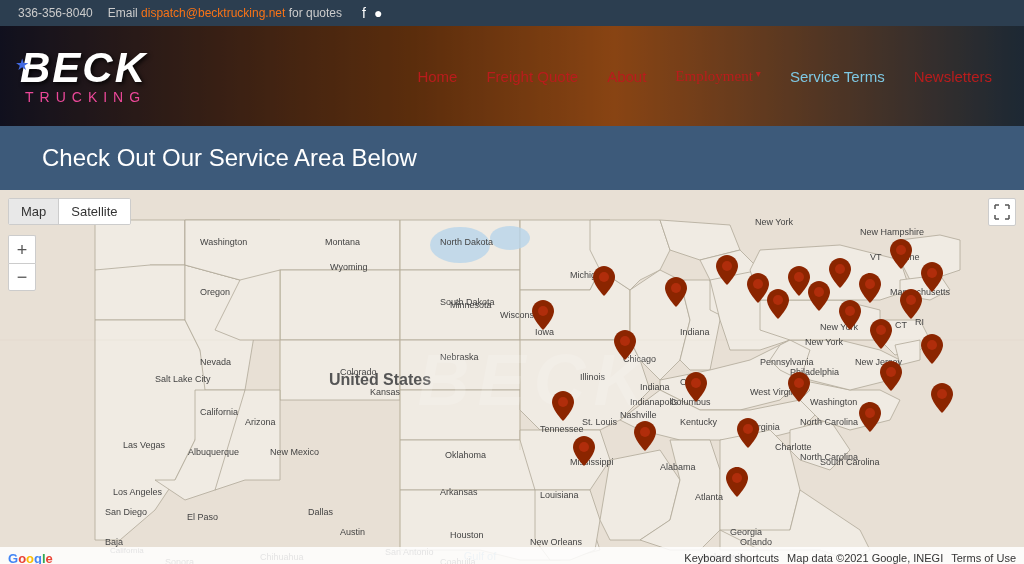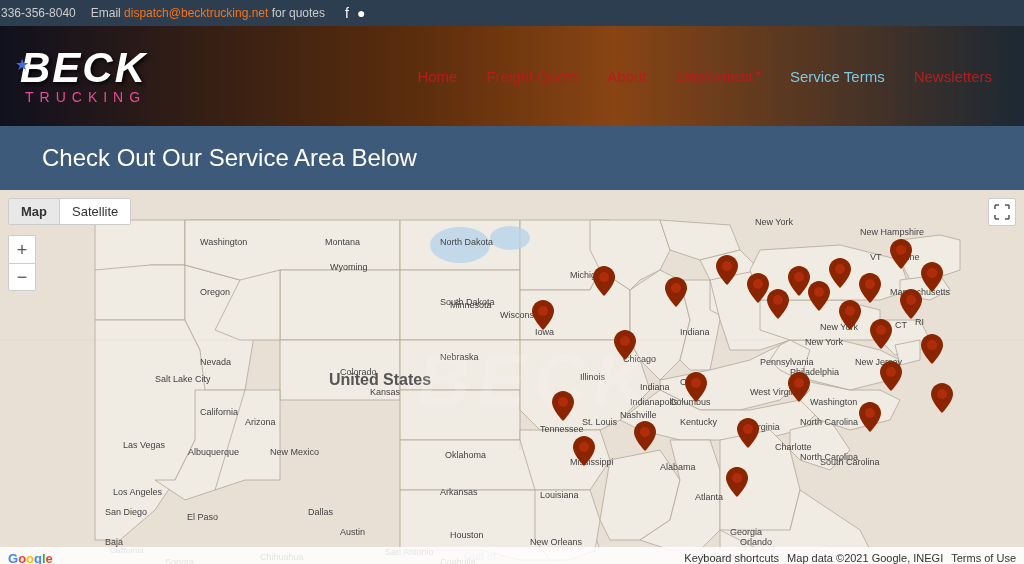--- a/index.html
+++ b/index.html
@@ -3,21 +3,21 @@
   <meta charset="utf-8">
   <style>
     * { margin: 0; padding: 0; box-sizing: border-box; }
     body { font-family: Arial, sans-serif; width: 1024px; height: 564px; overflow: hidden; }
 
     
     #top-bar {
       background: #2c3e50;
       color: #ccc;
       font-size: 12px;
-      padding: 5px 1px;
+      padding: 5px 18px;
       display: flex;
       align-items: center;
       gap: 15px;
     }
     #top-bar a { color: #f97316; text-decoration: none; }
     .social-icons { display: flex; gap: 8px; margin-left: 5px; }
     .social-icon { color: #fff; font-size: 14px; }
 
     
     #header {
@@ -129,21 +129,21 @@
     .map-type-btn {
       padding: 5px 12px;
       font-size: 13px;
       border: none;
       cursor: pointer;
       background: #fff;
       color: #333;
     }
     .map-type-btn.active {
       background: #e8e8e8;
-      font-weight: bold;
+      font-weight: normal;
     }
     .map-type-divider {
       width: 1px;
       background: #ccc;
     }
 
     #zoom-controls {
       position: absolute;
       top: 45px;
       left: 8px;

